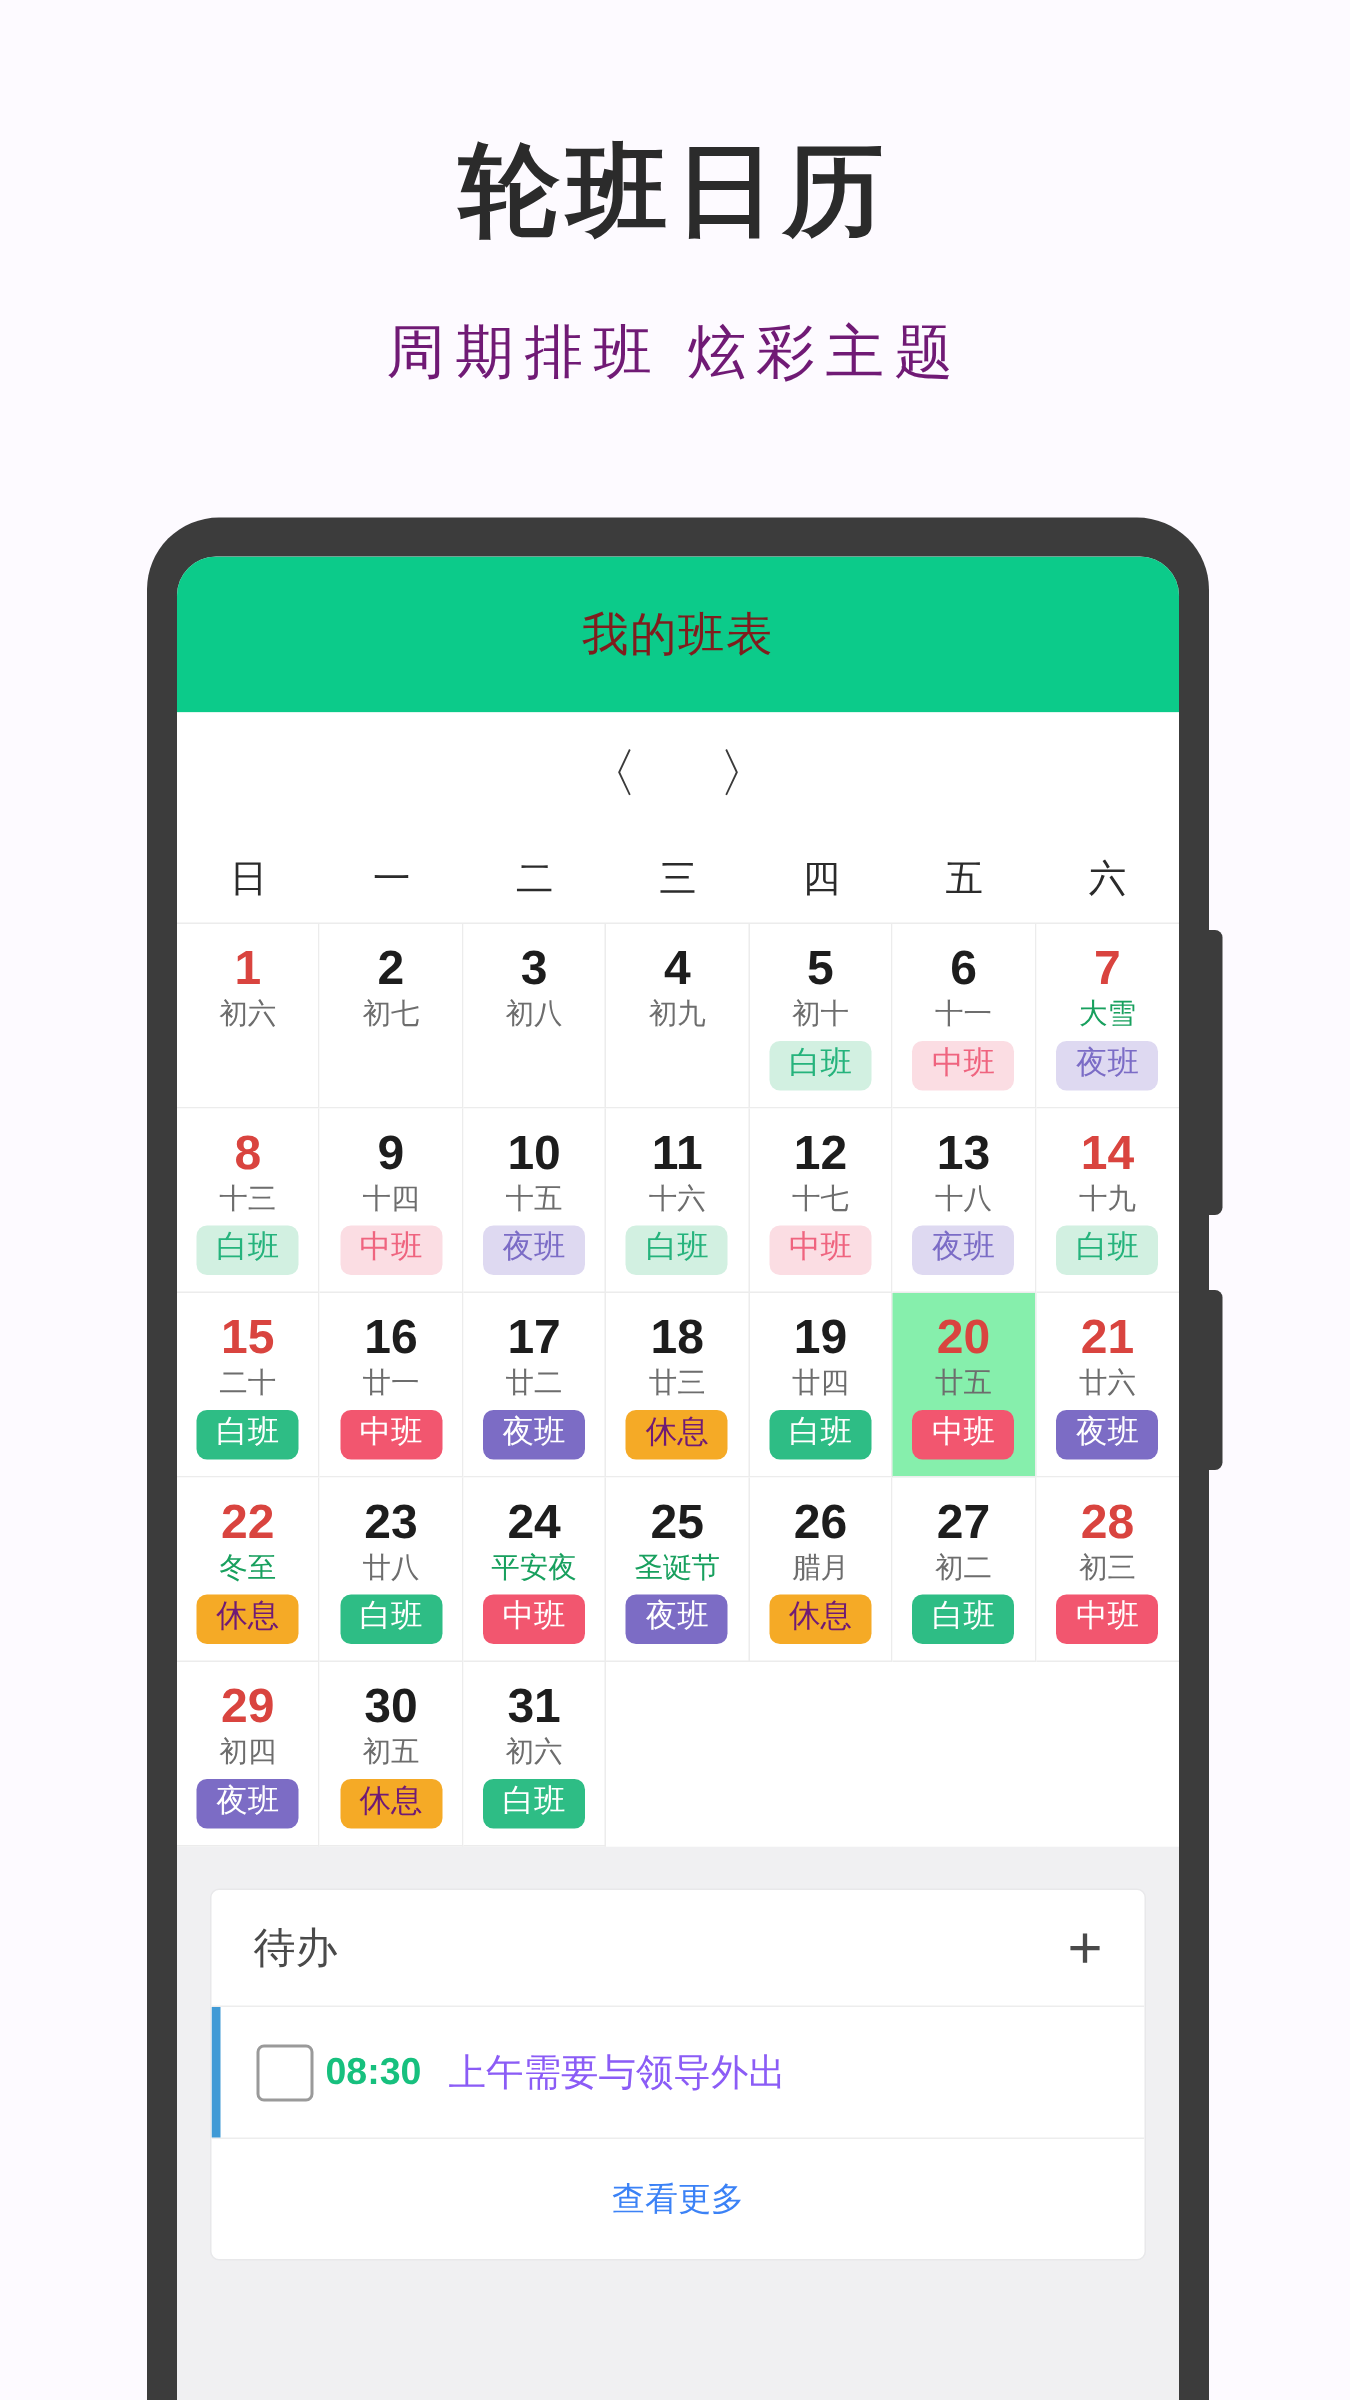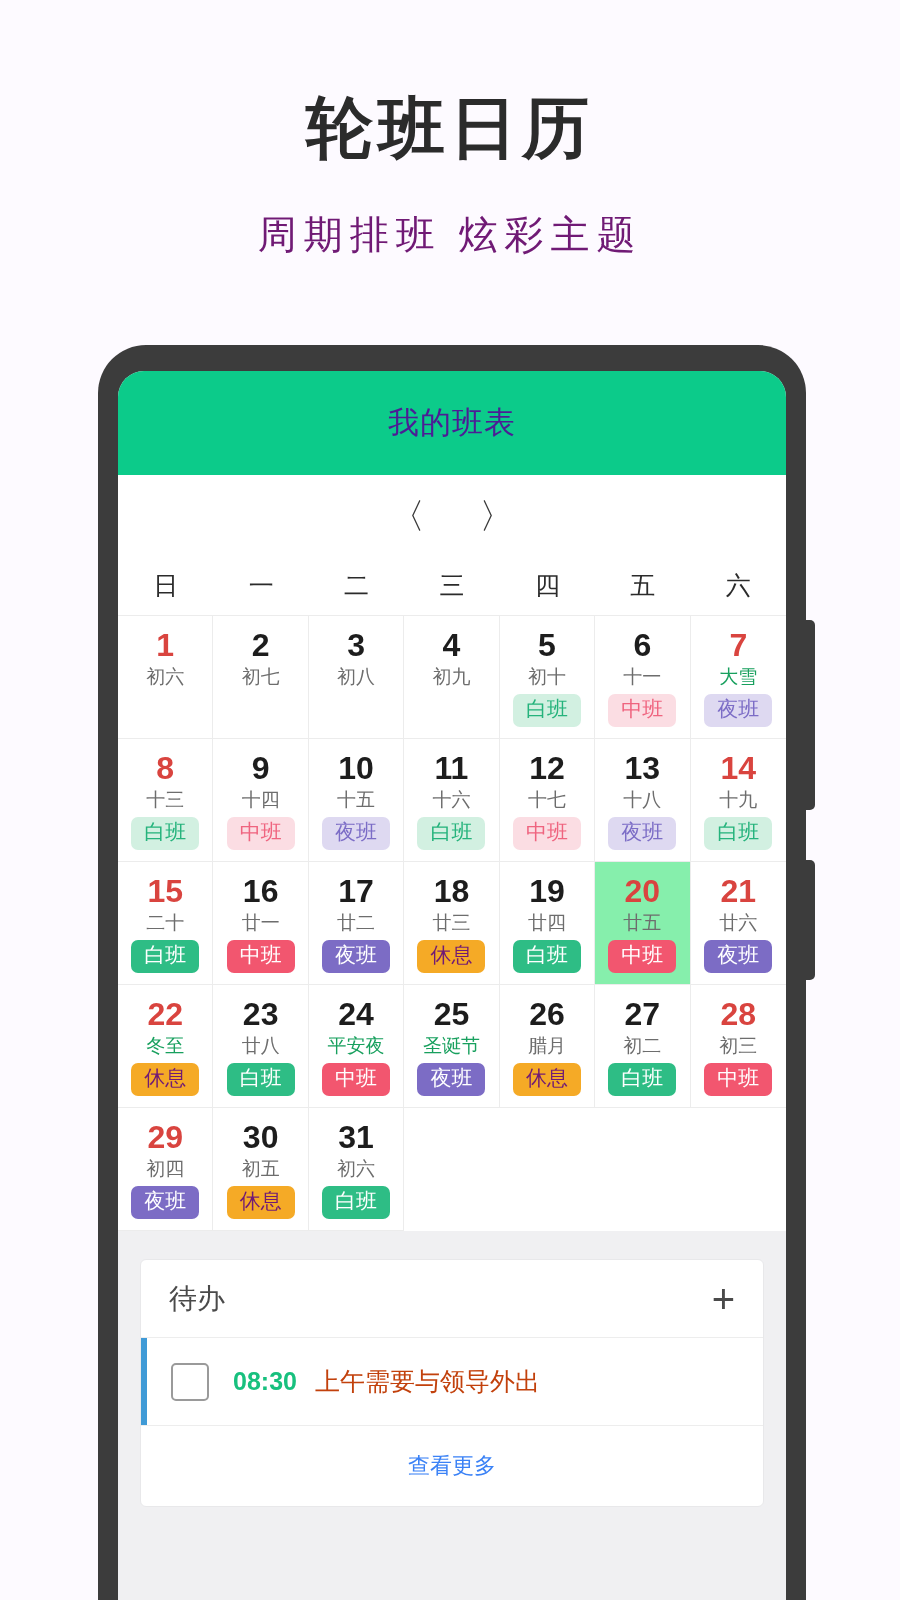--- a/index.html
+++ b/index.html
@@ -56,21 +56,21 @@
     border-radius: 26px 26px 0 0;
     overflow: hidden;
   }
 
   
   .appbar {
     height: 104px;
     background: #0ccb8a;
     display: flex; align-items: center; justify-content: center;
   }
-  .appbar-title { color: #4c1d95; font-size: 31px; letter-spacing: 1px; }
+  .appbar-title { color: #7f1d1d; font-size: 31px; letter-spacing: 1px; }
 
   
   .calendar-card { background: #ffffff; }
   .month-nav {
     height: 80px;
     display: flex; align-items: center; justify-content: center;
     gap: 46px;
     background: #ffffff;
   }
   .chev { font-size: 35px; color: #3a3a3a; line-height: 1; font-weight: 300; padding: 0 4px; cursor: pointer; }
@@ -149,22 +149,22 @@
     position: relative;
   }
   .todo-bar { position: absolute; left: 0; top: 0; bottom: 0; width: 6px; }
   .checkbox {
     width: 38px; height: 38px;
     border: 2px solid #9a9a9a;
     border-radius: 5px;
     flex: 0 0 auto;
     cursor: pointer;
   }
-  .todo-time { font-size: 25px; font-weight: bold; color: #17c07e; margin-left: 24px; }
-  .todo-text { font-size: 25px; color: #c2410c; margin-left: 18px; }
+  .todo-time { font-size: 25px; font-weight: bold; color: #17c07e; margin-left: 8px; }
+  .todo-text { font-size: 25px; color: #8b5cf6; margin-left: 18px; }
   .todo-more {
     height: 80px;
     display: flex; align-items: center; justify-content: center;
     font-size: 22px; color: #3b82f6;
     cursor: pointer;
   }
 </style>
 </head>
 <body>
 

